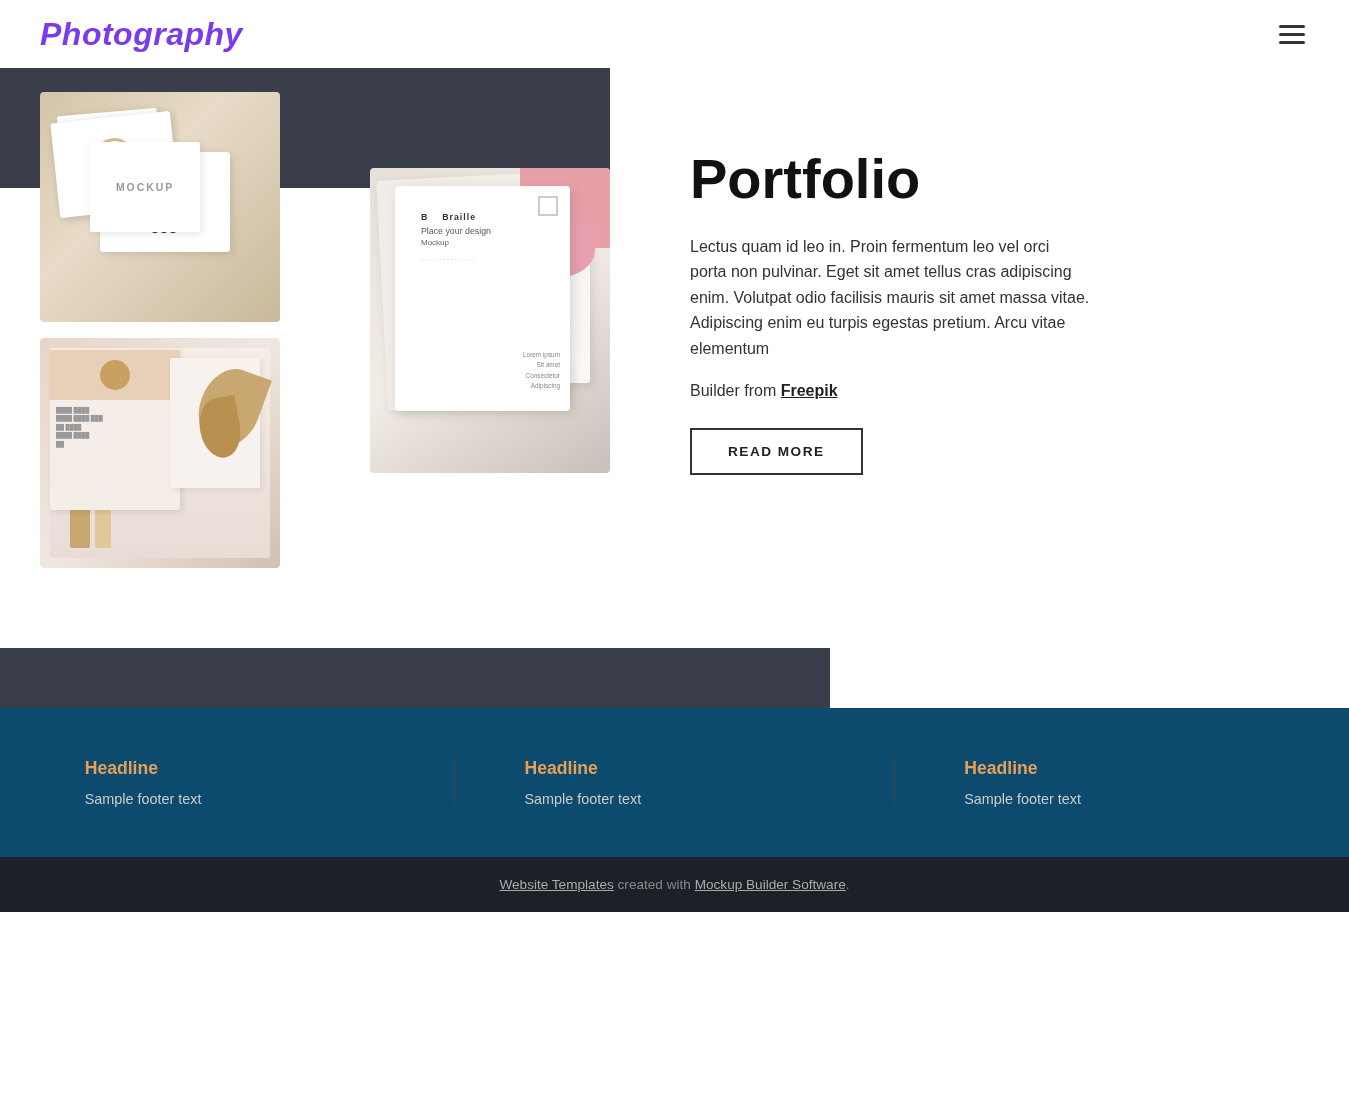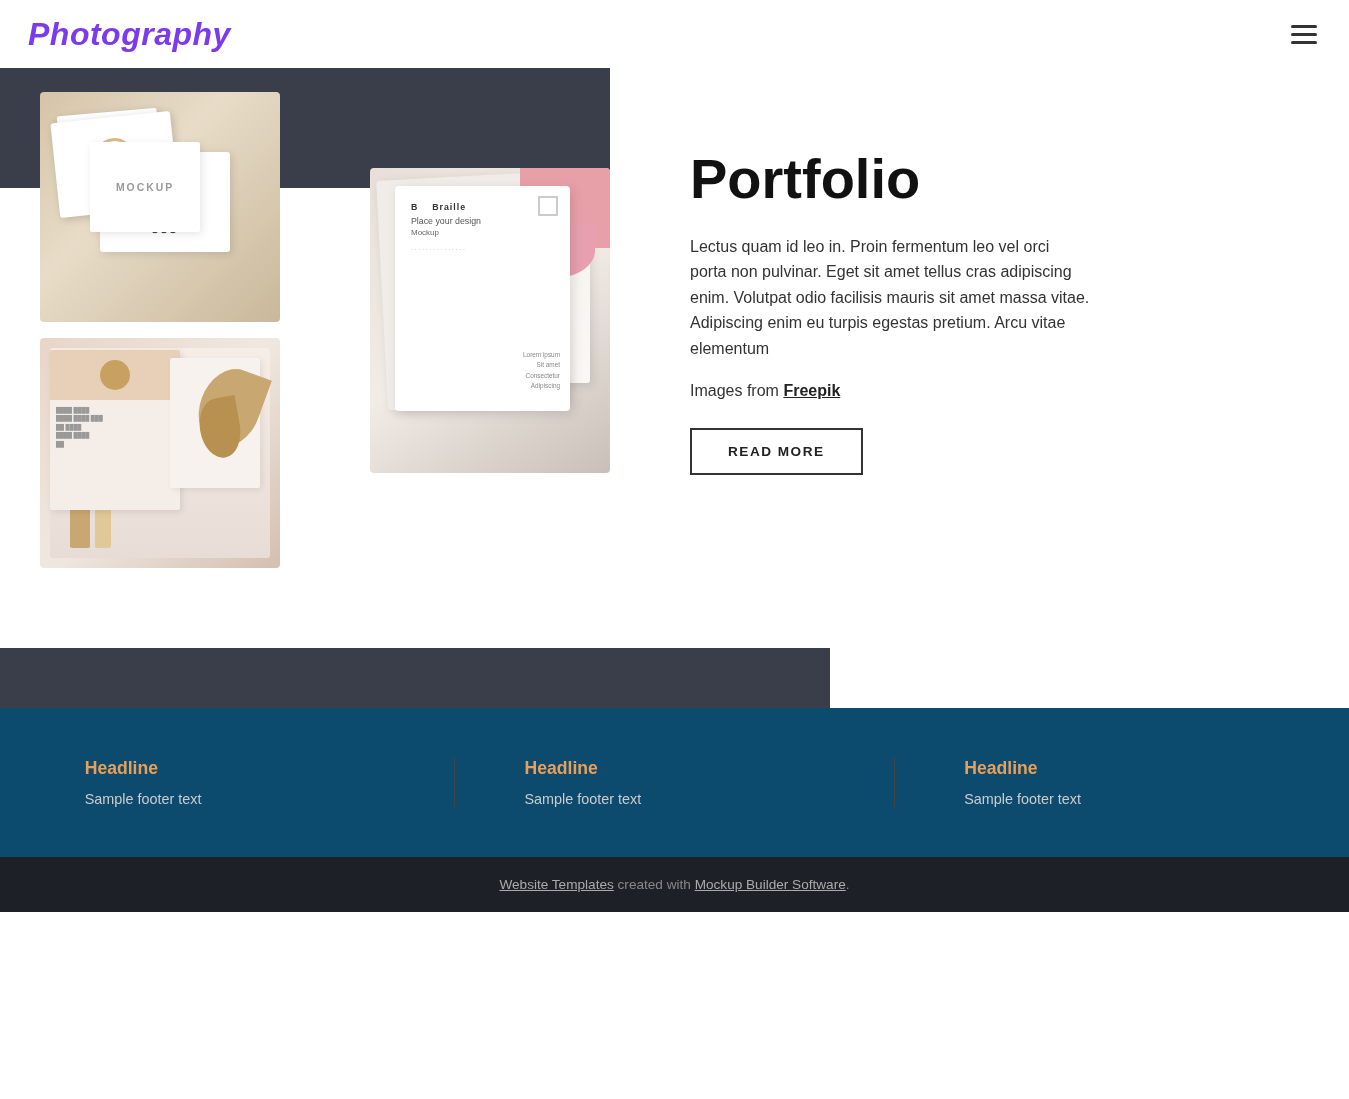--- a/index.html
+++ b/index.html
@@ -3,21 +3,21 @@
   <meta charset="utf-8">
   <style>
     *, *::before, *::after { box-sizing: border-box; margin: 0; padding: 0; }
     body { font-family: Arial, Helvetica, sans-serif; background: #fff; color: #222; }
 
     
     header {
       display: flex;
       align-items: center;
       justify-content: space-between;
-      padding: 12px 28px;
+      padding: 12px 40px;
       background: #fff;
       position: relative;
       z-index: 10;
       height: 68px;
     }
     .logo {
       font-size: 2rem;
       font-weight: bold;
       color: #7c3aed;
       font-style: italic;
@@ -333,39 +333,39 @@
     </div>
 
     <div class="images-middle">
       <div class="img-placeholder img-mockup3">
 
         <div style="position:absolute;top:0;right:0;width:90px;height:80px;background:#e8a0a8;border-radius:0 0 0 70%;z-index:2;"></div>
         <div style="position:absolute;top:55px;right:15px;width:80px;height:55px;background:#e8a0b0;border-radius:50% 0 50% 50%;z-index:2;"></div>
 
         <div style="position:absolute;top:8px;left:12px;width:180px;height:230px;background:#f0ece8;border-radius:4px;box-shadow:2px 2px 10px rgba(0,0,0,0.1);transform:rotate(-3deg);z-index:1;"></div>
 
-        <div style="position:absolute;top:18px;left:25px;width:175px;height:225px;background:#fff;border-radius:4px;box-shadow:3px 3px 12px rgba(0,0,0,0.12);z-index:3;overflow:hidden;padding:16px;">
+        <div style="position:absolute;top:18px;left:25px;width:175px;height:225px;background:#fff;border-radius:4px;box-shadow:3px 3px 12px rgba(0,0,0,0.12);z-index:3;overflow:hidden;padding:26px;">
           <div style="font-size:0.55rem;font-weight:bold;color:#333;margin-bottom:4px;letter-spacing:1px;">B &nbsp;&nbsp; Braille</div>
           <div style="font-size:0.55rem;color:#555;margin-bottom:2px;">Place your design</div>
           <div style="font-size:0.5rem;color:#666;">Mockup</div>
           <div style="margin-top:8px;font-size:0.38rem;color:#888;">· · · · · · · · · · · · · · ·</div>
           <div style="position:absolute;bottom:20px;right:10px;text-align:right;font-size:0.4rem;color:#888;line-height:1.6;">
             Lorem ipsum<br>Sit amet<br>Consectetur<br>Adipiscing
           </div>
 
           <div style="position:absolute;top:10px;right:12px;width:20px;height:20px;border:2px solid #ccc;"></div>
         </div>
       </div>
     </div>
 
     <div class="portfolio-text">
       <h1 class="portfolio-title">Portfolio</h1>
       <p class="portfolio-body">Lectus quam id leo in. Proin fermentum leo vel orci porta non pulvinar. Eget sit amet tellus cras adipiscing enim. Volutpat odio facilisis mauris sit amet massa vitae. Adipiscing enim eu turpis egestas pretium. Arcu vitae elementum</p>
       <p class="images-from">
-        <span>Images from</span>
+        <span>Builder from</span>
         <a href="#">Freepik</a>
       </p>
       <button class="read-more-btn">READ MORE</button>
     </div>
   </div>
 </main>
 
 <footer style="background: #0c4a6e;">
   <div class="footer-top">
     <div class="footer-col">

